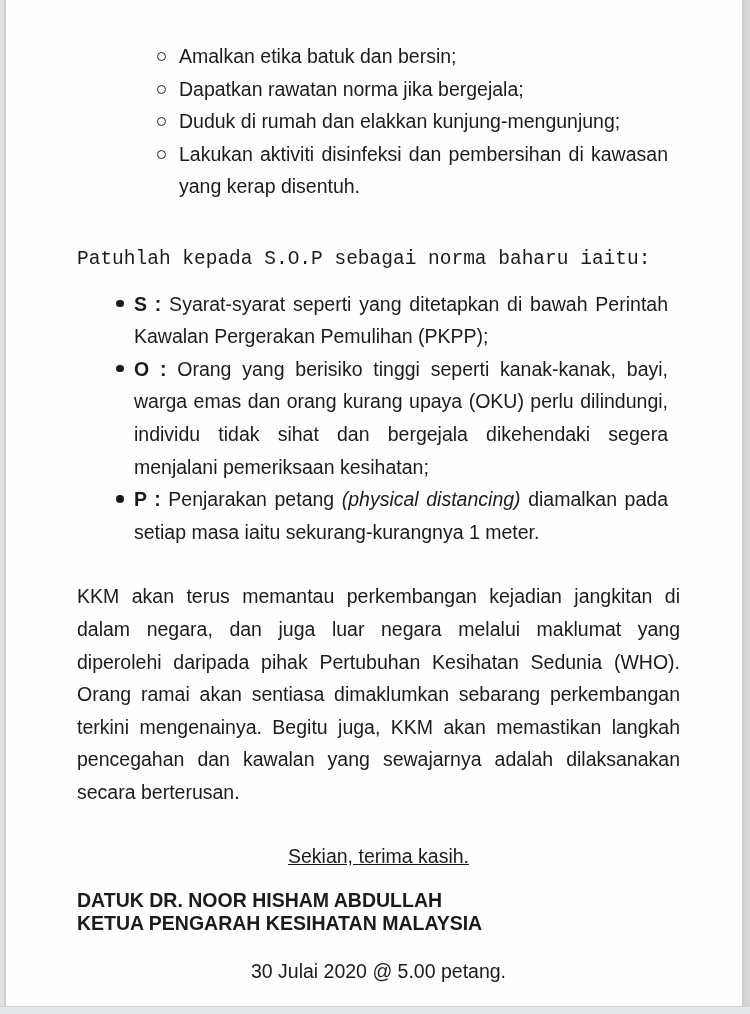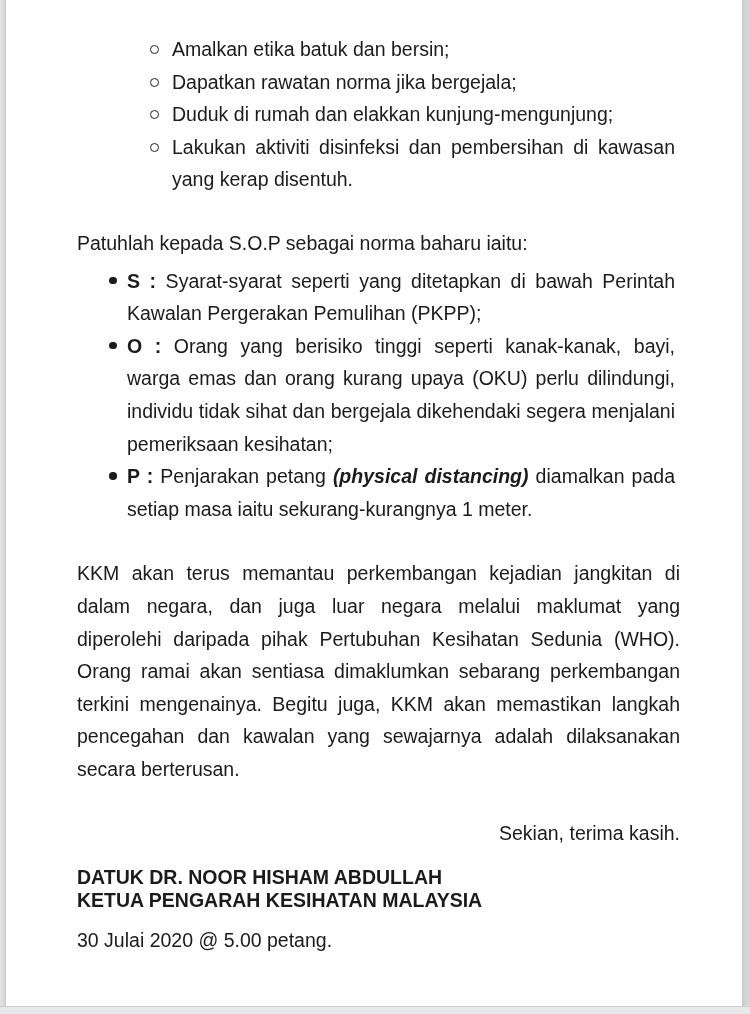--- a/index.html
+++ b/index.html
@@ -43,21 +43,21 @@
   }
   .content {
     position: absolute;
     left: 71px;
     top: 28px;
     width: 603px;
     font-size: 19.5px;
     line-height: 32.6px;
     text-align: justify;
   }
-  .list { margin: 5px; padding: 0; list-style: none; }
+  .list { margin: 12px; padding: 0; list-style: none; }
   .li { position: relative; }
   .list-circle .li { padding-left: 90px; }
   .list-disc .li { padding-left: 45px; }
   .bullet {
     position: absolute;
     top: 12px;
     display: inline-block;
   }
   .bullet-circle {
     left: 68px;
@@ -66,35 +66,35 @@
     border-radius: 50%;
     background: transparent;
   }
   .bullet-disc {
     left: 27px;
     width: 7.5px; height: 7.5px;
     border-radius: 50%;
     background: #1b1b1b;
   }
   p { margin: 0; }
-  .gap-one-line { margin-top: 31px; }
+  .gap-one-line { margin-top: 40px; font-family: Liberation Mono, monospace; }
   .gap-para { margin-top: 32px; }
   .bold { font-weight: bold; }
-  .italic { font-style: italic; font-weight: bold; }
+  .italic { font-style: italic; }
   .signature {
     margin-top: 16px;
     font-weight: bold;
     line-height: 23px;
     text-align: left;
   }
   .dateline {
-    margin-top: 12px;
-    text-align: left;
+    margin-top: 20px;
+    text-align: center;
   }
-  .closing { text-align: right; }
+  .closing { text-align: center; text-decoration: underline; }
 </style>
 </head>
 <body>
 
 <div class="frame-strip-left"></div>
 <div class="frame-strip-right"></div>
 <div class="frame-strip-bottom"></div>
 
 <div class="page">
   <div class="content">

